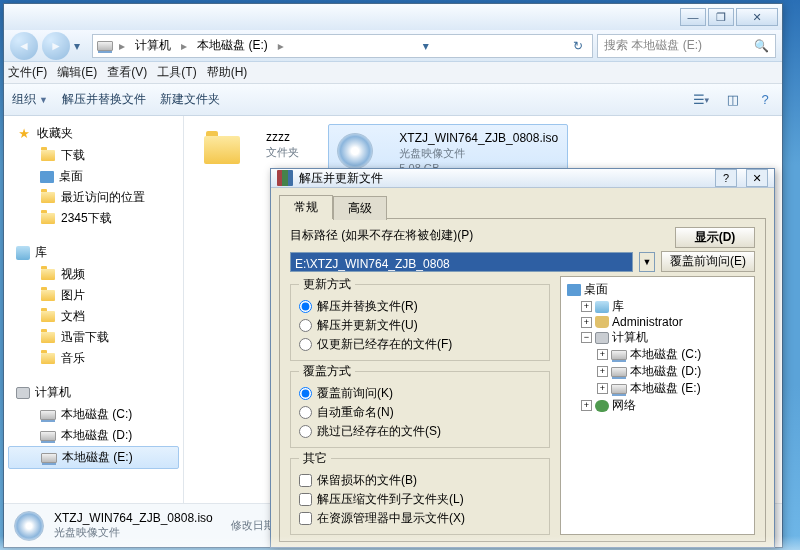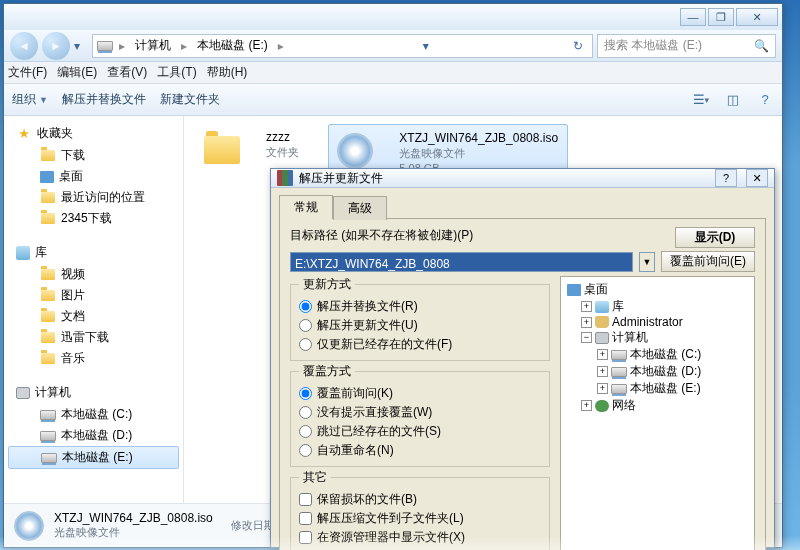--- a/index.html
+++ b/index.html
@@ -338,29 +338,25 @@
             </label>
         </fieldset>
         <fieldset>
           <legend>覆盖方式</legend>
           <label class="radio">
               <input type="radio" checked="" style="">
               <span>覆盖前询问(K)</span>
             </label>
           <label class="radio">
               <input type="radio" style="">
-              <span>没有提示直接覆盖(W)</span>
+              <span>自动重命名(N)</span>
             </label>
           <label class="radio">
               <input type="radio" style="">
               <span>跳过已经存在的文件(S)</span>
-            </label>
-          <label class="radio">
-              <input type="radio" style="">
-              <span>自动重命名(N)</span>
             </label>
         </fieldset>
         <fieldset>
           <legend>其它</legend>
           <label class="check">
               <input type="checkbox" style="">
               <span>保留损坏的文件(B)</span>
             </label>
           <label class="check">
               <input type="checkbox" style="">

